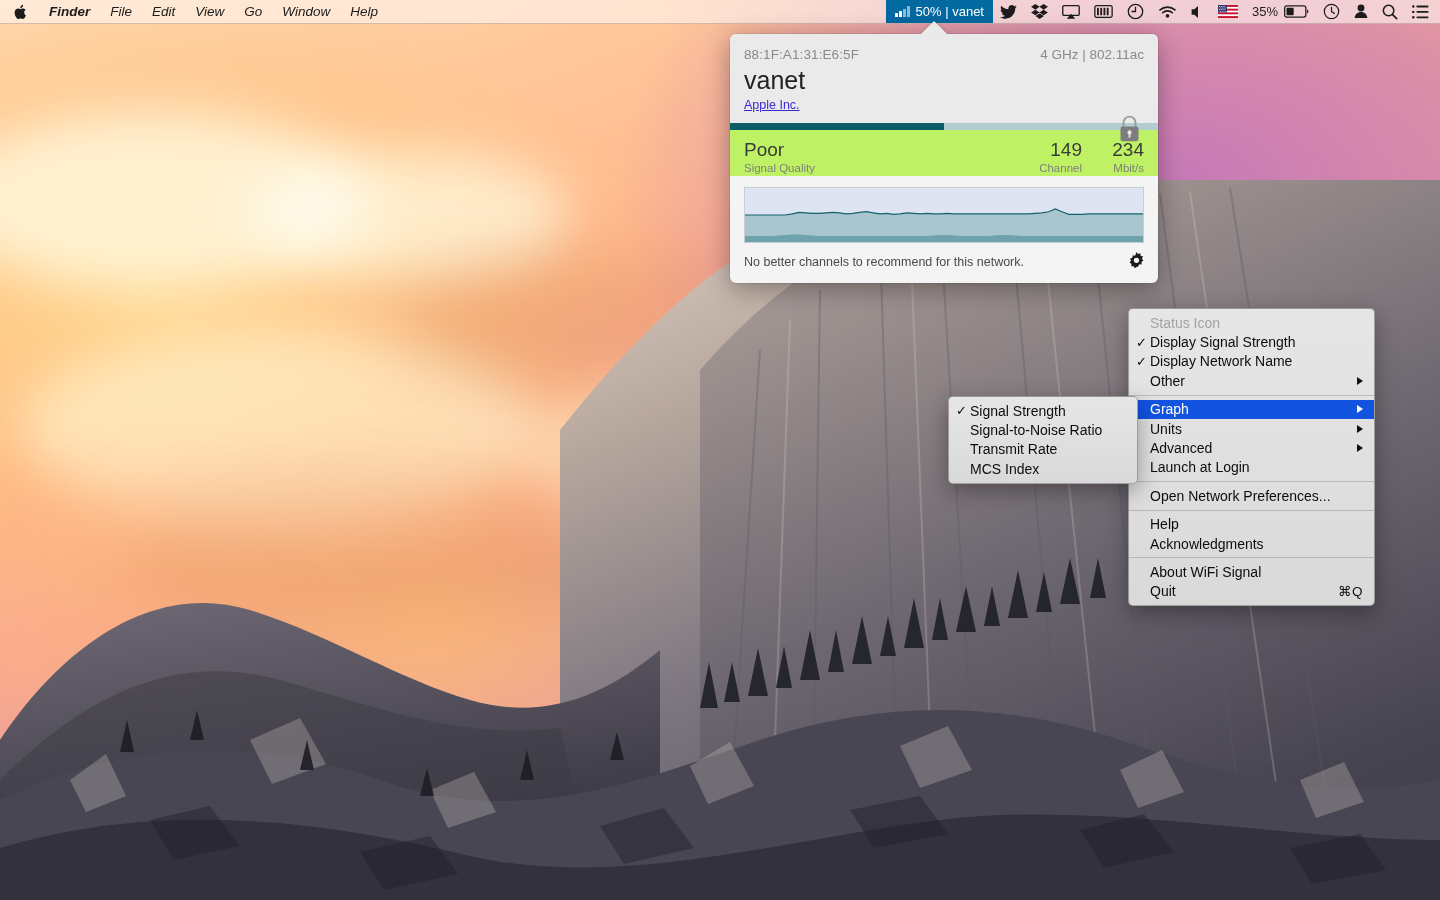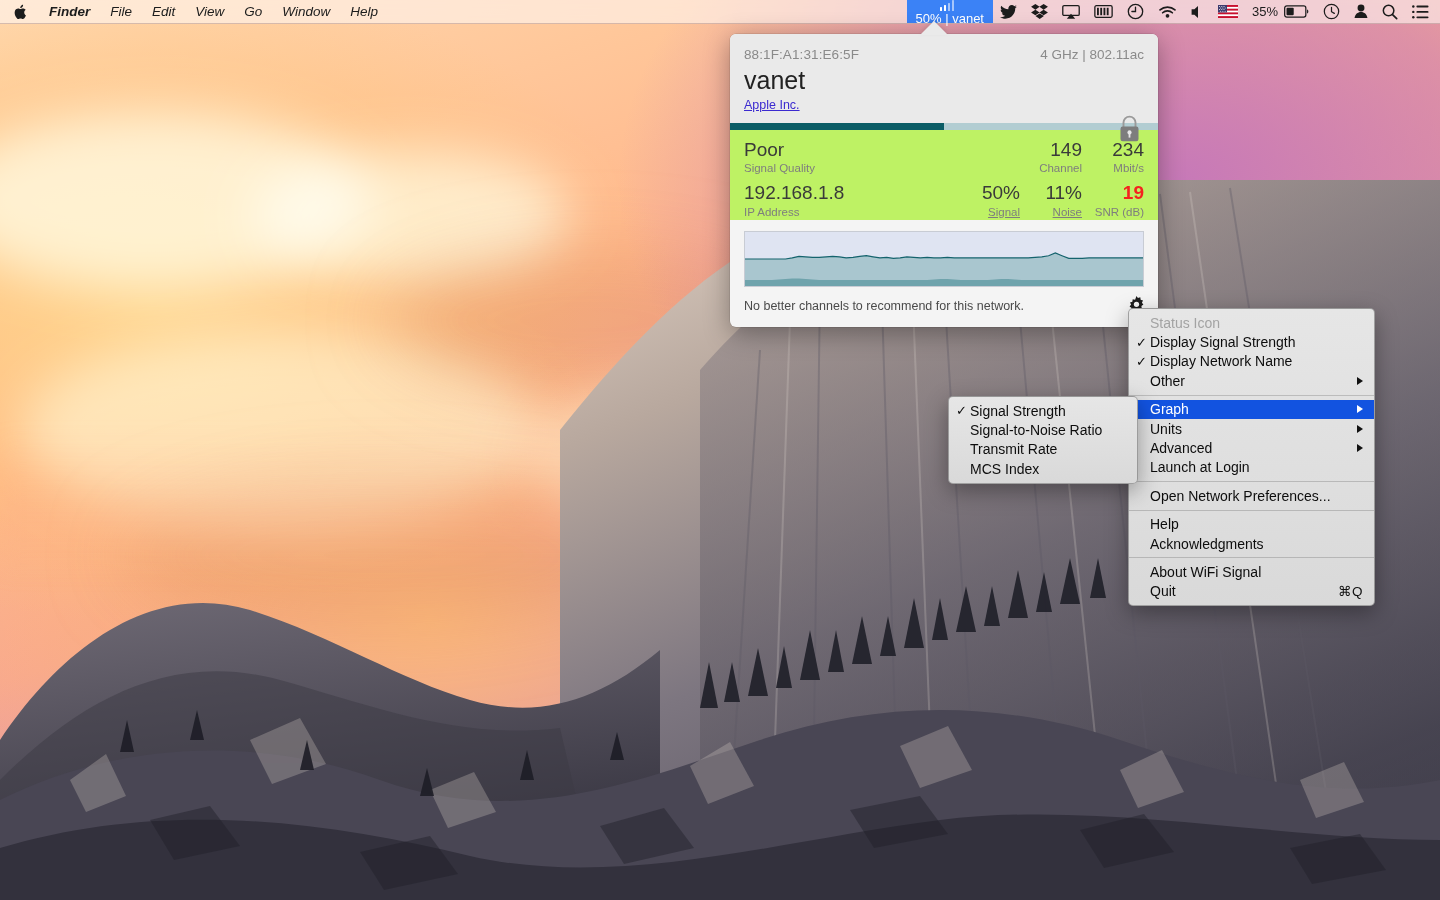--- a/index.html
+++ b/index.html
@@ -46,21 +46,21 @@
     height:100%; display:flex; align-items:center;
     padding:0 10px; white-space:nowrap;
   }
   .mb-item.apple { padding:0 12px 0 13px; font-size:15px; }
   .mb-item.bold { font-weight:bold; }
   .mb-right { margin-left:auto; display:flex; align-items:center; height:100%; }
   .mb-status {
     height:100%; display:flex; align-items:center; padding:0 7px;
     color:#1c1c1c; font-size:13px;
   }
-  .mb-status.highlight { background:#3b82f6; color:#fff; padding:0 9px; font-size:13px;flex-direction:column; }
+  .mb-status.highlight { background:#0369a1; color:#fff; padding:0 9px; font-size:13px; }
   .bars { display:inline-flex; align-items:flex-end; gap:1.5px; height:11px; margin-right:6px; }
   .bars i { display:block; width:2.5px; background:#fff; border-radius:.5px; }
   .bars i:nth-child(1){height:4px;} .bars i:nth-child(2){height:6px;}
   .bars i:nth-child(3){height:8.5px; opacity:.55;} .bars i:nth-child(4){height:11px; opacity:.55;}
   .mb-status svg { display:block; }
 
   
   #popover {
     position:absolute; left:730px; top:34px; width:428px;
     background:#f4f4f4; border-radius:6px; z-index:60;
@@ -456,38 +456,20 @@
       <div class="stat right w-ch">
         <div class="big">149</div>
         <div class="lbl">Channel</div>
       </div>
       <div class="stat right w-mb">
         <div class="big">234</div>
         <div class="lbl">Mbit/s</div>
       </div>
     </div>
 
-    <div class="stat-row row2">
-      <div class="stat grow">
-        <div class="big ip">192.168.1.8</div>
-        <div class="lbl">IP Address</div>
-      </div>
-      <div class="stat right w-sig">
-        <div class="big">50%</div>
-        <div class="lbl u">Signal</div>
-      </div>
-      <div class="stat right w-noi">
-        <div class="big">11%</div>
-        <div class="lbl u">Noise</div>
-      </div>
-      <div class="stat right w-snr">
-        <div class="big danger">19</div>
-        <div class="lbl">SNR (dB)</div>
-      </div>
-    </div>
   </div>
 
   <div class="graph-box">
     <svg id="chart-svg" viewBox="0 0 400 56" preserveAspectRatio="none">
         <rect x="0" y="0" width="400" height="56" fill="#dfe4f2"></rect>
         <path d="M0,56 L0.0,28.0 L6.8,28.0 L13.6,28.0 L20.3,28.0 L27.1,28.0 L33.9,28.0 L40.7,28.0 L47.5,26.9 L54.2,25.2 L61.0,25.8 L67.8,26.3 L74.6,26.3 L81.4,25.8 L88.1,25.2 L94.9,25.8 L101.7,26.9 L108.5,26.3 L115.3,25.2 L122.0,24.6 L128.8,25.8 L135.6,26.9 L142.4,26.3 L149.2,27.4 L155.9,26.9 L162.7,25.8 L169.5,26.3 L176.3,26.9 L183.1,26.3 L189.8,26.9 L196.6,26.9 L203.4,26.3 L210.2,26.9 L216.9,26.9 L223.7,26.9 L230.5,26.9 L237.3,26.9 L244.1,26.9 L250.8,26.9 L257.6,26.9 L264.4,26.9 L271.2,26.9 L278.0,26.9 L284.7,26.9 L291.5,26.3 L298.3,25.8 L305.1,24.6 L311.9,21.8 L318.6,24.6 L325.4,27.4 L332.2,27.4 L339.0,27.4 L345.8,26.9 L352.5,26.9 L359.3,26.9 L366.1,26.9 L372.9,26.9 L379.7,26.9 L386.4,26.9 L393.2,26.9 L400.0,26.9 L400,56 Z" fill="#a9c6cf"></path>
         <path d="M0,56 L0.0,49.8 L6.8,49.8 L13.6,49.8 L20.3,49.8 L27.1,49.8 L33.9,49.3 L40.7,48.7 L47.5,48.2 L54.2,48.2 L61.0,48.7 L67.8,49.3 L74.6,49.8 L81.4,49.8 L88.1,49.8 L94.9,49.8 L101.7,49.8 L108.5,49.8 L115.3,49.8 L122.0,49.8 L128.8,49.8 L135.6,49.8 L142.4,49.8 L149.2,49.8 L155.9,49.8 L162.7,49.8 L169.5,49.8 L176.3,49.8 L183.1,49.8 L189.8,49.3 L196.6,48.7 L203.4,48.7 L210.2,49.3 L216.9,49.8 L223.7,49.8 L230.5,49.8 L237.3,49.8 L244.1,49.8 L250.8,49.3 L257.6,48.7 L264.4,48.7 L271.2,49.3 L278.0,49.8 L284.7,49.8 L291.5,49.8 L298.3,49.8 L305.1,49.8 L311.9,49.8 L318.6,49.8 L325.4,49.8 L332.2,49.8 L339.0,49.8 L345.8,49.8 L352.5,49.8 L359.3,49.8 L366.1,49.8 L372.9,49.8 L379.7,49.8 L386.4,49.8 L393.2,49.8 L400.0,49.8 L400,56 Z" fill="#6fa3ac"></path>
         <path d="M0.0,28.0 L6.8,28.0 L13.6,28.0 L20.3,28.0 L27.1,28.0 L33.9,28.0 L40.7,28.0 L47.5,26.9 L54.2,25.2 L61.0,25.8 L67.8,26.3 L74.6,26.3 L81.4,25.8 L88.1,25.2 L94.9,25.8 L101.7,26.9 L108.5,26.3 L115.3,25.2 L122.0,24.6 L128.8,25.8 L135.6,26.9 L142.4,26.3 L149.2,27.4 L155.9,26.9 L162.7,25.8 L169.5,26.3 L176.3,26.9 L183.1,26.3 L189.8,26.9 L196.6,26.9 L203.4,26.3 L210.2,26.9 L216.9,26.9 L223.7,26.9 L230.5,26.9 L237.3,26.9 L244.1,26.9 L250.8,26.9 L257.6,26.9 L264.4,26.9 L271.2,26.9 L278.0,26.9 L284.7,26.9 L291.5,26.3 L298.3,25.8 L305.1,24.6 L311.9,21.8 L318.6,24.6 L325.4,27.4 L332.2,27.4 L339.0,27.4 L345.8,26.9 L352.5,26.9 L359.3,26.9 L366.1,26.9 L372.9,26.9 L379.7,26.9 L386.4,26.9 L393.2,26.9 L400.0,26.9" fill="none" stroke="#14636d" stroke-width="1.2" vector-effect="non-scaling-stroke"></path>
       </svg>
   </div>

